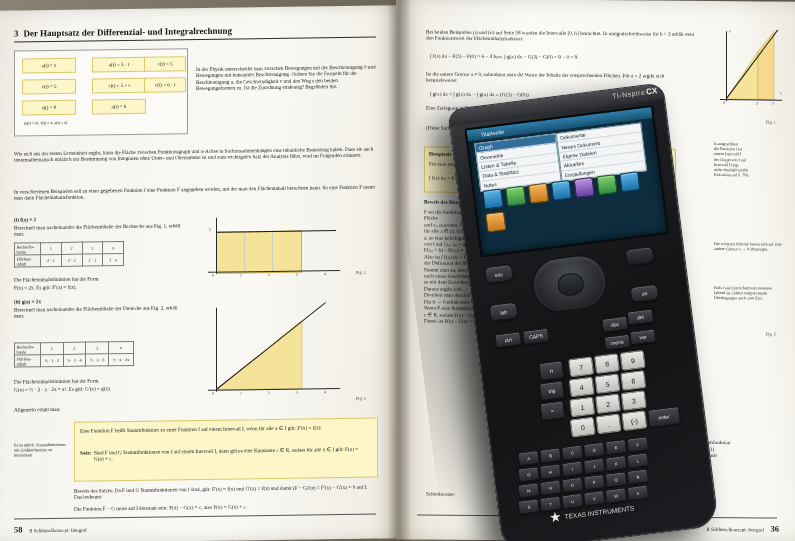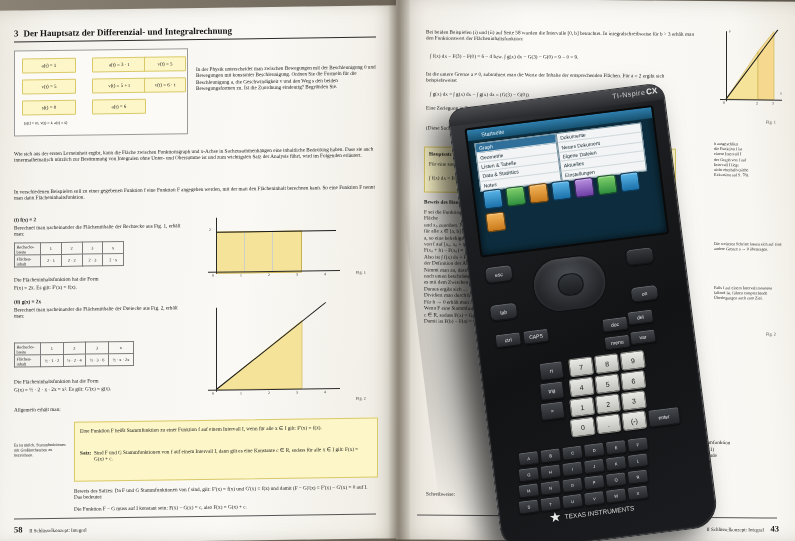--- a/index.html
+++ b/index.html
@@ -341,21 +341,21 @@
           <div class="tickl" style="left:58px;top:72px;">3</div>
           <div class="tickl" style="left:66px;top:62px;">x</div>
           <div class="tickl" style="left:15px;top:0px;">y</div>
         </div>
         <div class="figlbl" style="left:370px;top:118px;">Fig. 1</div>
         <div class="figlbl" style="left:370px;top:330px;">Fig. 2</div>
 
         <div class="footline" style="right:18px;bottom:24px;width:360px;"></div>
         <div class="folio" style="right:16px;text-align:right;">
           <span style="font-size:5px;margin-right:5px;">II Schlüsselkonzept: Integral</span>
-          <span class="pn">43</span>
+          <span class="pn">36</span>
         </div>
       </div>
     </div>
 
     <div class="gutter"></div>
     <div class="shadow-under"></div>
 
     <div class="calc">
       <div class="calc-top">
         <span class="calc-brandtop">TI-Nspire</span>

